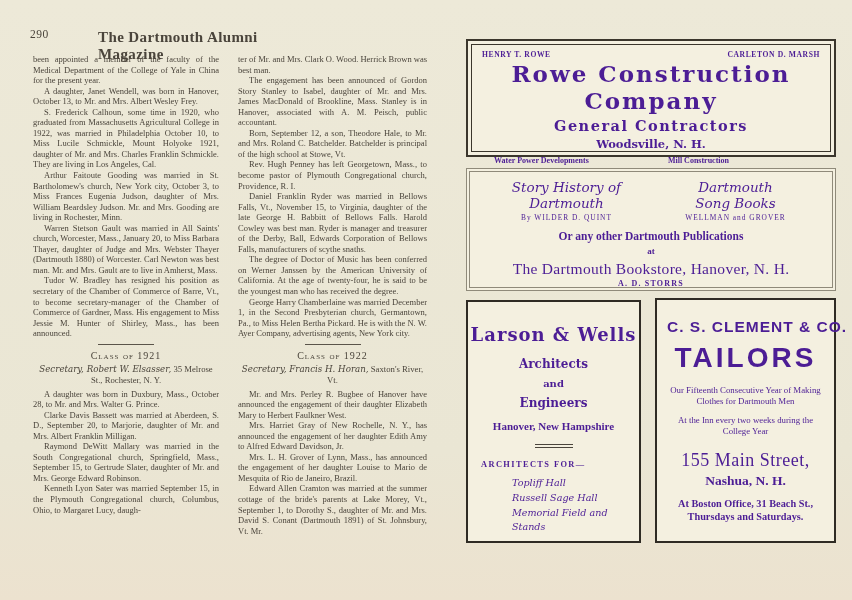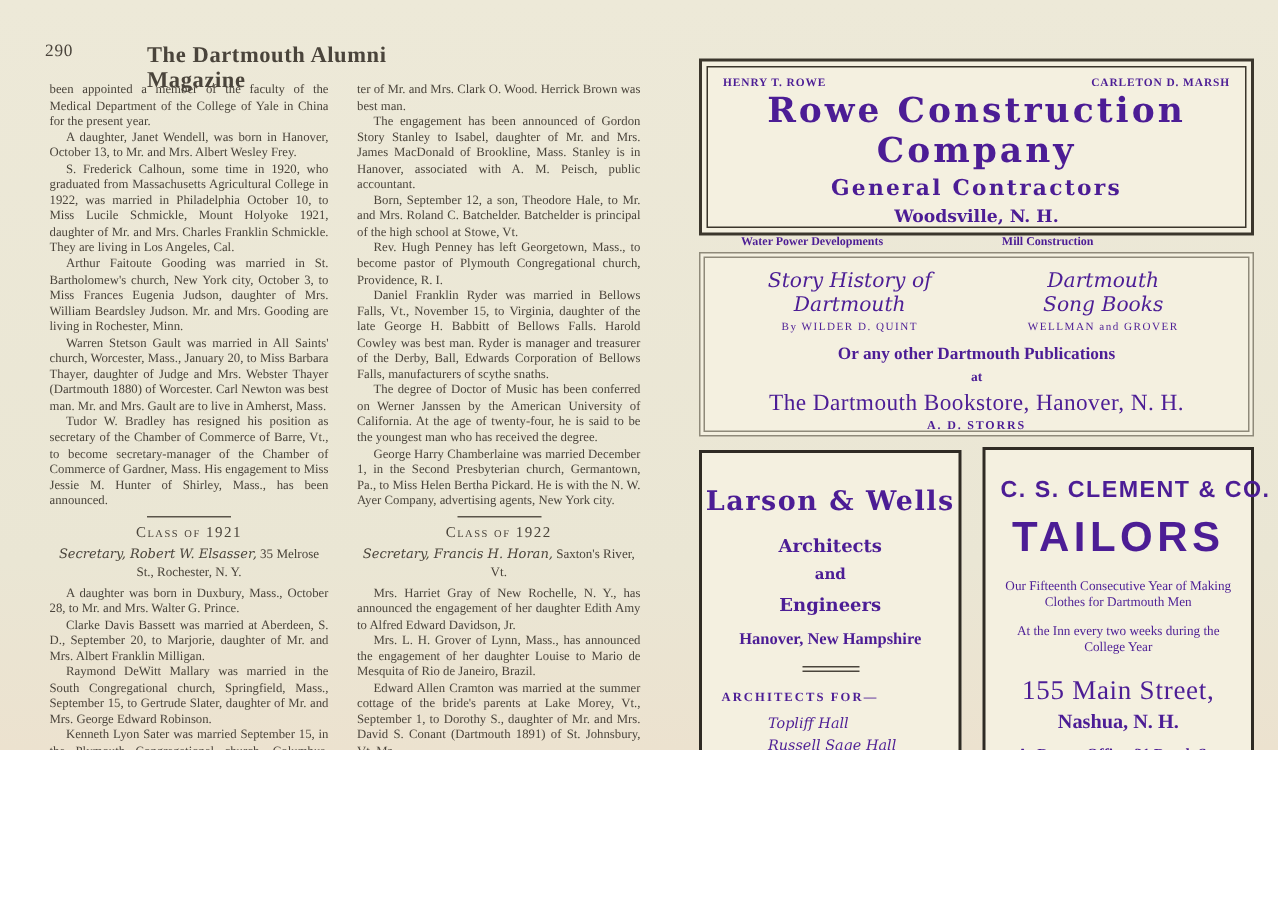--- a/index.html
+++ b/index.html
@@ -1,17 +1,17 @@
 <!DOCTYPE html>
 <html><head>
 <meta charset="utf-8">
 <style>
   html,body{margin:0;padding:0;}
   .canvas{
-    position:relative;width:852px;height:500px;overflow:hidden;
+    position:relative;width:852px;height:600px;overflow:hidden;
     background:linear-gradient(180deg,#ede9d8 0%,#eae6d4 75%,#ece2cf 100%);
     font-family:"Liberation Serif",serif;color:#4a443b;
   }
   
   .pageno{position:absolute;left:30px;top:28px;font-size:11.5px;letter-spacing:.5px;}
   .ptitle{position:absolute;left:98px;top:29px;width:204px;
     font-size:15px;font-weight:bold;letter-spacing:.4px;}
   .col{position:absolute;top:54px;height:524px;overflow:hidden;
     font-size:8.5px;line-height:10.55px;text-align:justify;}
   .col1{left:33px;width:186px;}
@@ -110,20 +110,21 @@
     <p>The degree of Doctor of Music has been conferred on Werner Janssen by the American University of California. At the age of twenty-four, he is said to be the youngest man who has received the degree.</p>
     <p>George Harry Chamberlaine was married December 1, in the Second Presbyterian church, Germantown, Pa., to Miss Helen Bertha Pickard. He is with the N. W. Ayer Company, advertising agents, New York city.</p>
     <div class="sect">
       <div class="rule"></div>
       <div class="shead">Class of 1922</div>
       <div class="secline">
         <i>Secretary, Francis H. Horan,</i>
         <span>Saxton's River, Vt.</span>
       </div>
     </div>
+    <p>Mr. and Mrs. Perley R. Bugbee of Hanover have announced the engagement of their daughter Elizabeth Mary to Herbert Faulkner West.</p>
     <p>Mrs. Harriet Gray of New Rochelle, N. Y., has announced the engagement of her daughter Edith Amy to Alfred Edward Davidson, Jr.</p>
     <p>Mrs. L. H. Grover of Lynn, Mass., has announced the engagement of her daughter Louise to Mario de Mesquita of Rio de Janeiro, Brazil.</p>
     <p>Edward Allen Cramton was married at the summer cottage of the bride's parents at Lake Morey, Vt., September 1, to Dorothy S., daughter of Mr. and Mrs. David S. Conant (Dartmouth 1891) of St. Johnsbury, Vt. Mr.</p>
   </div>
 
   <div class="ad ad-rowe">
     <div class="inner">
       <div class="names">
         <span>HENRY T. ROWE</span>
         <span>CARLETON D. MARSH</span>

